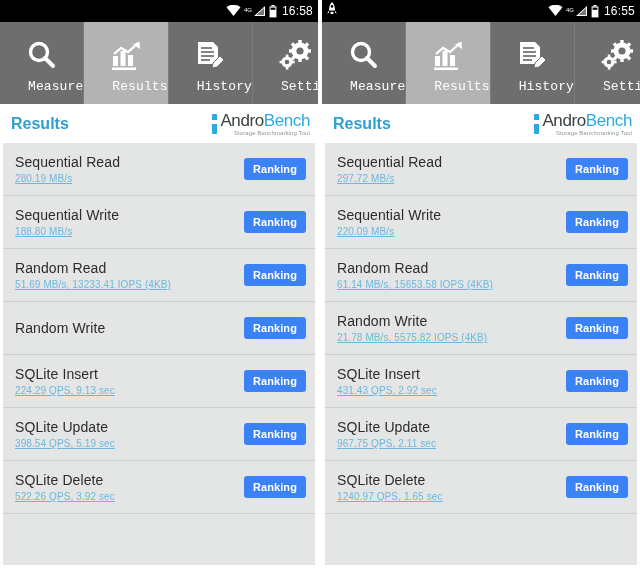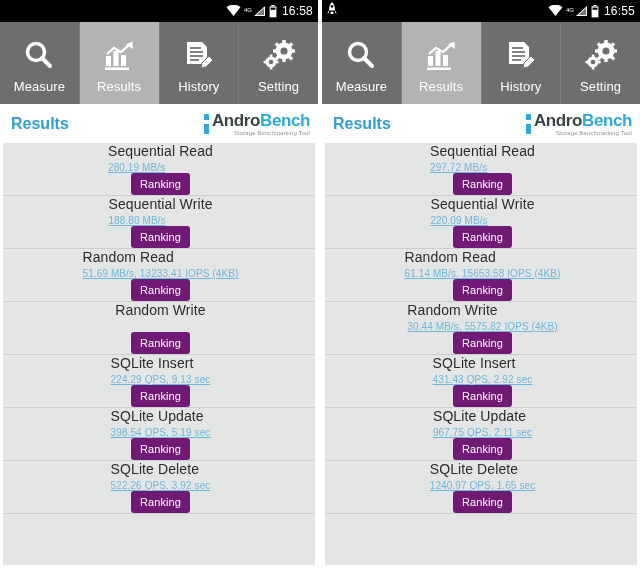--- a/index.html
+++ b/index.html
@@ -77,22 +77,23 @@
   .tab.active { background:#b3b3b3; }
   .tab-icon {
     height:38px;
     display:flex;
     align-items:center;
     justify-content:center;
   }
   .tab-label {
     color:#ffffff;
     font-size:13px;
-    font-family:Liberation Sans, sans-serif;
+    font-family:Liberation Mono, monospace;
     letter-spacing:0.1px;
+    padding-left:28px;
   }
 
   
   .appheader {
     height:39px;
     flex:0 0 39px;
     background:#ffffff;
     display:flex;
     align-items:center;
     justify-content:space-between;
@@ -118,21 +119,21 @@
   .logo-bar:after{
     content:"";
     position:absolute;
     left:0; top:6px;
     width:5px; height:4px;
     background:#ffffff;
   }
   .logo-text { line-height:1; }
   .logo-main {
     font-size:17px;
-    font-weight:bold;
+    font-weight:normal;
     font-family:"Liberation Sans", sans-serif;
     letter-spacing:-0.4px;
   }
   .logo-andro { color:#3b4246; }
   .logo-bench { color:#29abe2; }
   .logo-sub {
     font-size:6px;
     color:#8d969b;
     font-family:"Liberation Sans", sans-serif;
     letter-spacing:0.1px;
@@ -150,41 +151,40 @@
     overflow:hidden;
   }
   .row {
     height:53px;
     display:flex;
     align-items:center;
     justify-content:space-between;
     padding:0 9px 0 12px;
     border-bottom:1px solid #cdcfcf;
     background:#e4e5e5;
-    flex-direction:column;
   }
   .row-texts { display:flex; flex-direction:column; gap:3px; }
   .row-title {
     font-size:14px;
     color:#2c2c2c;
     font-family:"Liberation Sans", sans-serif;
     letter-spacing:0.1px;
   }
   .row-value {
     font-size:10px;
     color:#6cb8dd;
     font-family:"Liberation Sans", sans-serif;
     letter-spacing:0.1px;
     text-decoration:underline;
   }
   .rank-btn {
-    background:#701a75;
+    background:#3b82f6;
     color:#ffffff;
     font-size:11px;
-    font-weight:normal;
+    font-weight:bold;
     font-family:"Liberation Sans", sans-serif;
     border:none;
     border-radius:3px;
     padding:5px 9px;
     cursor:pointer;
     letter-spacing:0.1px;
   }
 </style>
 </head>
 <body>
@@ -475,21 +475,21 @@
         <div class="row">
           <div class="row-texts">
             <div class="row-title">Random Read</div>
             <div class="row-value">61.14 MB/s, 15653.58 IOPS (4KB)</div>
           </div>
           <button class="rank-btn">Ranking</button>
         </div>
         <div class="row">
           <div class="row-texts">
             <div class="row-title">Random Write</div>
-            <div class="row-value">30.44 MB/s, 5575.82 IOPS (4KB)</div>
+            <div class="row-value">21.78 MB/s, 5575.82 IOPS (4KB)</div>
           </div>
           <button class="rank-btn">Ranking</button>
         </div>
         <div class="row">
           <div class="row-texts">
             <div class="row-title">SQLite Insert</div>
             <div class="row-value">431.43 QPS, 2.92 sec</div>
           </div>
           <button class="rank-btn">Ranking</button>
         </div>

